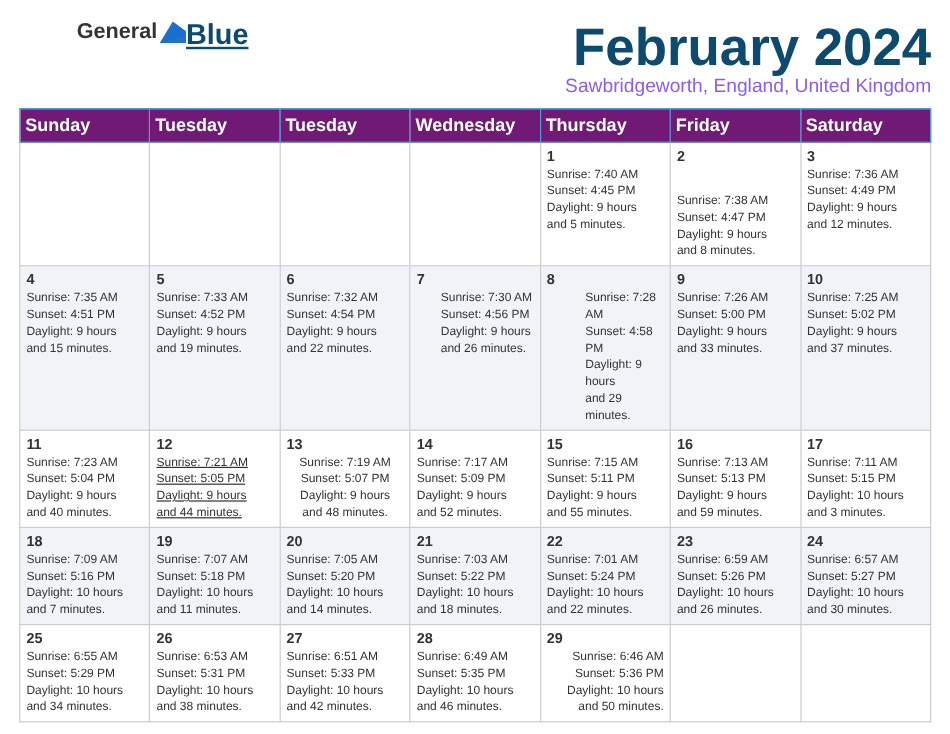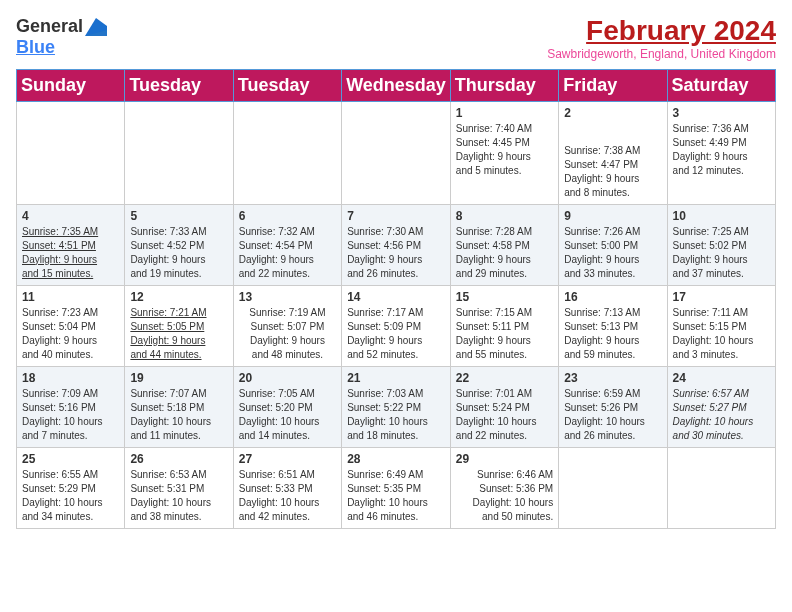--- a/index.html
+++ b/index.html
@@ -11,65 +11,65 @@
       padding: 16px;
     }
     .header {
       display: flex;
       justify-content: space-between;
       align-items: flex-start;
       margin-bottom: 8px;
     }
     .logo {
       display: flex;
-      flex-direction: column;
+      flex-direction: row;
       align-items: flex-start;
+      margin-left: 48px;
     }
     .logo-text {
       display: flex;
       align-items: center;
     }
     .logo-general {
       font-size: 18px;
       font-weight: bold;
       color: #333;
     }
     .logo-blue {
-      font-size: 18px;
-      font-weight: bold;
-      color: #3b82f6;
+      font-size: 24px;
+      font-weight: bold;
+      color: #0c4a6e;
       text-decoration: underline;
     }
     .logo-icon {
       width: 22px;
       height: 18px;
       margin-left: 2px;
     }
     .title-block {
       text-align: right;
     }
     .month-title {
-      font-size: 28px;
-      font-weight: bold;
-      color: #b91c1c;
+      font-size: 44px;
+      font-weight: bold;
+      color: #0c4a6e;
       line-height: 1.1;
-      text-decoration: underline;
     }
     .location-title {
-      font-size: 12px;
-      color: #ec4899;
+      font-size: 16px;
+      color: #8b5cf6;
     }
     table {
       width: 100%;
       border-collapse: collapse;
     }
     thead tr th {
-      background-color: #be185d;
+      background-color: #701a75;
       color: #fff;
-      font-size: 18px;
+      font-size: 15px;
       font-weight: bold;
       padding: 5px 4px;
       text-align: left;
       border: 1px solid #5599d9;
     }
     tbody tr {
       vertical-align: top;
     }
     tbody tr:nth-child(even) {
       background-color: #f0f4f8;
@@ -158,49 +158,49 @@
           <span class="day-number">3</span>
           <div class="day-info" style="white-space: pre-line;">Sunrise: 7:36 AM
 Sunset: 4:49 PM
 Daylight: 9 hours
 and 12 minutes.</div>
         </td>
       </tr>
       <tr>
         <td>
           <span class="day-number">4</span>
-          <div class="day-info" style="white-space: pre-line; text-decoration: underline;">Sunrise: 7:35 AM
+          <div class="day-info" style="white-space: pre-line;">Sunrise: 7:35 AM
 Sunset: 4:51 PM
 Daylight: 9 hours
 and 15 minutes.</div>
         </td>
         <td>
           <span class="day-number">5</span>
           <div class="day-info" style="white-space: pre-line;">Sunrise: 7:33 AM
 Sunset: 4:52 PM
 Daylight: 9 hours
 and 19 minutes.</div>
         </td>
         <td>
           <span class="day-number">6</span>
           <div class="day-info" style="white-space: pre-line;">Sunrise: 7:32 AM
 Sunset: 4:54 PM
 Daylight: 9 hours
 and 22 minutes.</div>
         </td>
         <td>
           <span class="day-number">7</span>
-          <div class="day-info" style="white-space: pre-line;">Sunrise: 7:30 AM
+          <div class="day-info" style="white-space: pre-line; margin-left: 20px;">Sunrise: 7:30 AM
 Sunset: 4:56 PM
 Daylight: 9 hours
 and 26 minutes.</div>
         </td>
         <td>
           <span class="day-number">8</span>
-          <div class="day-info" style="white-space: pre-line;">Sunrise: 7:28 AM
+          <div class="day-info" style="white-space: pre-line; margin-left: 32px;">Sunrise: 7:28 AM
 Sunset: 4:58 PM
 Daylight: 9 hours
 and 29 minutes.</div>
         </td>
         <td>
           <span class="day-number">9</span>
           <div class="day-info" style="white-space: pre-line;">Sunrise: 7:26 AM
 Sunset: 5:00 PM
 Daylight: 9 hours
 and 33 minutes.</div>
@@ -302,21 +302,21 @@
         </td>
         <td>
           <span class="day-number">23</span>
           <div class="day-info" style="white-space: pre-line;">Sunrise: 6:59 AM
 Sunset: 5:26 PM
 Daylight: 10 hours
 and 26 minutes.</div>
         </td>
         <td>
           <span class="day-number">24</span>
-          <div class="day-info" style="white-space: pre-line; font-style: italic;">Sunrise: 6:57 AM
+          <div class="day-info" style="white-space: pre-line;">Sunrise: 6:57 AM
 Sunset: 5:27 PM
 Daylight: 10 hours
 and 30 minutes.</div>
         </td>
       </tr>
       <tr>
         <td>
           <span class="day-number">25</span>
           <div class="day-info" style="white-space: pre-line;">Sunrise: 6:55 AM
 Sunset: 5:29 PM

